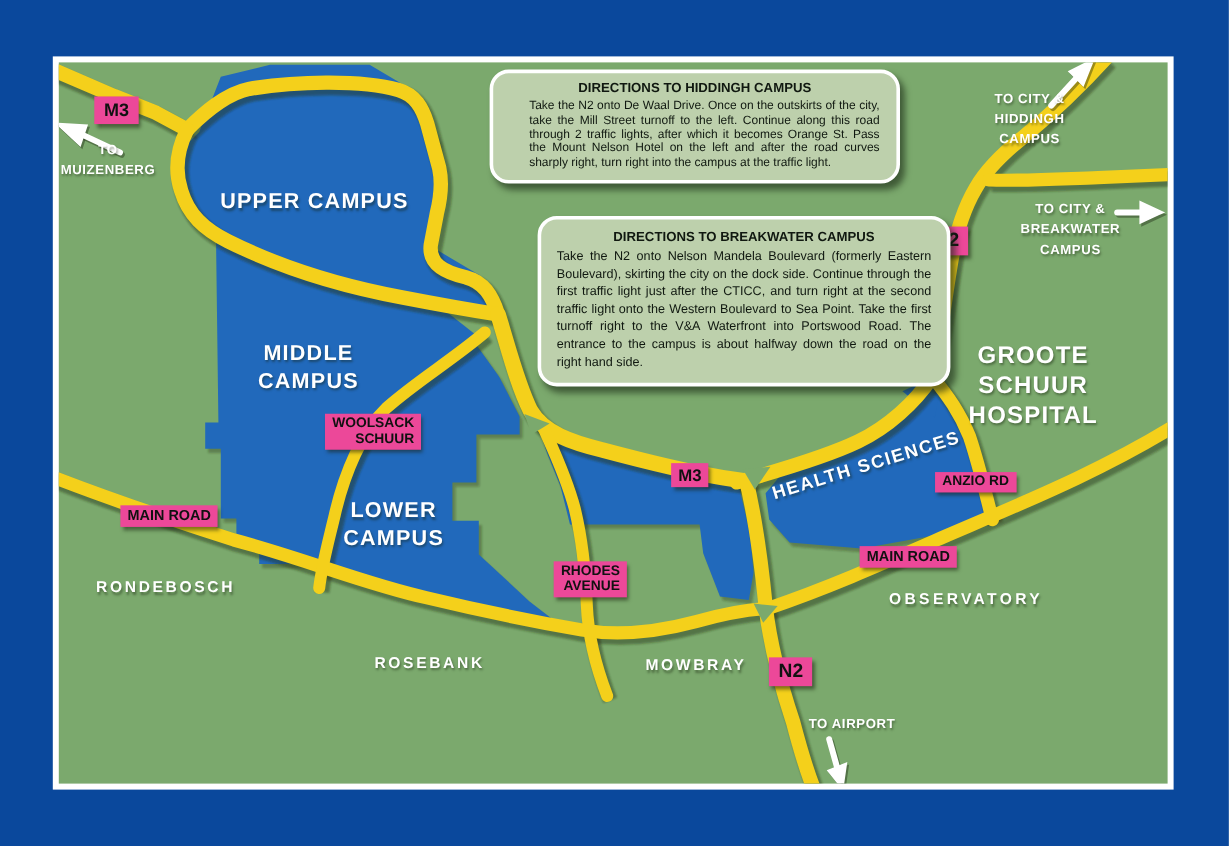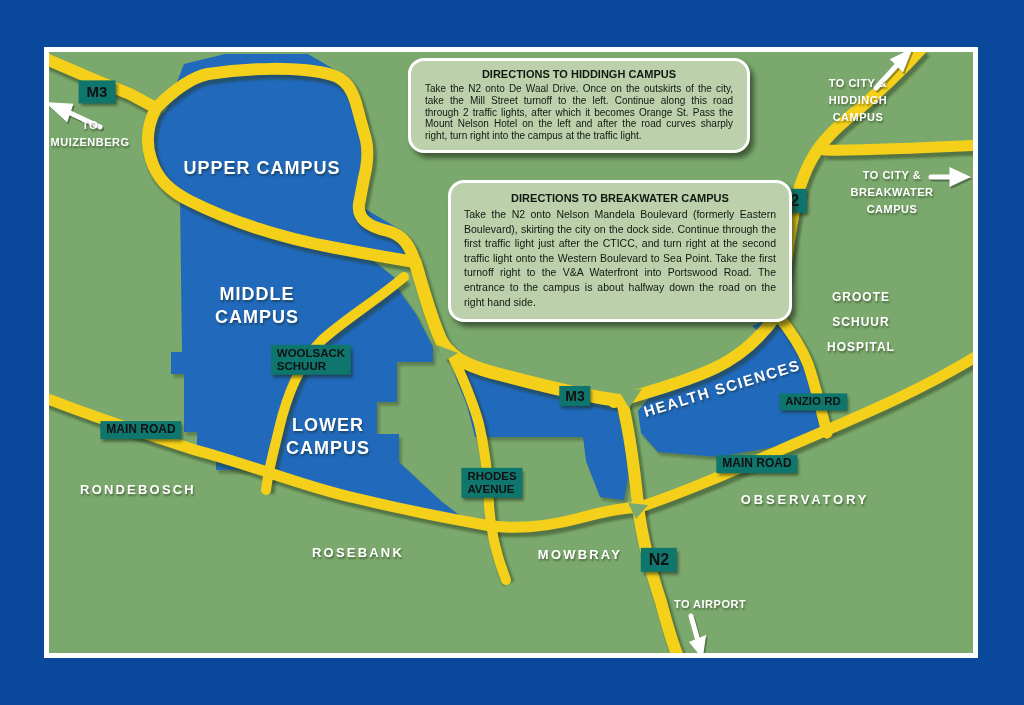--- a/index.html
+++ b/index.html
@@ -2,34 +2,34 @@
 <html><head>
 <meta charset="utf-8">
 <style>
   html,body{margin:0;padding:0;}
   body{font-family:"Liberation Sans", sans-serif;}
   .stage{position:relative;width:1024px;height:705px;background:#0A489C;overflow:hidden;}
   .stage svg{position:absolute;left:0;top:0;}
   .lbl{position:absolute;transform:translate(-50%,-50%);color:#fff;font-weight:bold;
        text-align:center;white-space:nowrap;text-shadow:1px 2px 2px rgba(20,30,10,.45);}
   .campus-lbl{font-size:18px;letter-spacing:1px;line-height:23px;}
-  .hosp-lbl{font-size:12px;letter-spacing:1px;line-height:25px;}
+  .hosp-lbl{font-size:20px;letter-spacing:1px;line-height:25px;}
   .suburb-lbl{font-size:13px;letter-spacing:2.2px;}
   .pointer-lbl{font-size:11px;letter-spacing:.5px;line-height:17px;}
-  .badge{position:absolute;transform:translate(-50%,-50%);background:#0f766e;color:#111;
-         font-weight:bold;text-align:left;white-space:nowrap;padding:2px 6px;
+  .badge{position:absolute;transform:translate(-50%,-50%);background:#ec4899;color:#111;
+         font-weight:bold;text-align:right;white-space:nowrap;padding:2px 6px;
          box-shadow:2px 3px 3px rgba(25,35,15,.55);line-height:1.15;}
   .badge-route{font-size:15px;padding:3px 8px;}
   .badge-street{font-size:11.5px;}
   .dirbox{position:absolute;background:#BDD0AC;border:3px solid #fff;border-radius:16px;
           box-shadow:4px 5px 5px rgba(25,40,20,.6);color:#101810;}
   .dirbox .title{font-weight:bold;text-align:center;font-size:11px;margin:0 0 3px 0;}
   .dirbox .body{text-align:justify;}
   #box1{left:408px;top:58px;width:342px;padding:7px 14px 8px 14px;box-sizing:border-box;}
-  #box1 .body{font-size:10px;line-height:11.8px;}
+  #box1 .body{font-size:10px;line-height:11.8px;margin-left:16px;}
   #box2{left:448px;top:180px;width:344px;padding:9px 13px 10px 13px;box-sizing:border-box;}
   #box2 .body{font-size:10.5px;line-height:14.6px;}
   .health-lbl{font-size:15px;letter-spacing:1.5px;
               transform:translate(-50%,-50%) rotate(-17deg);}
 </style>
 </head>
 <body>
 
 <div class="stage">
 

